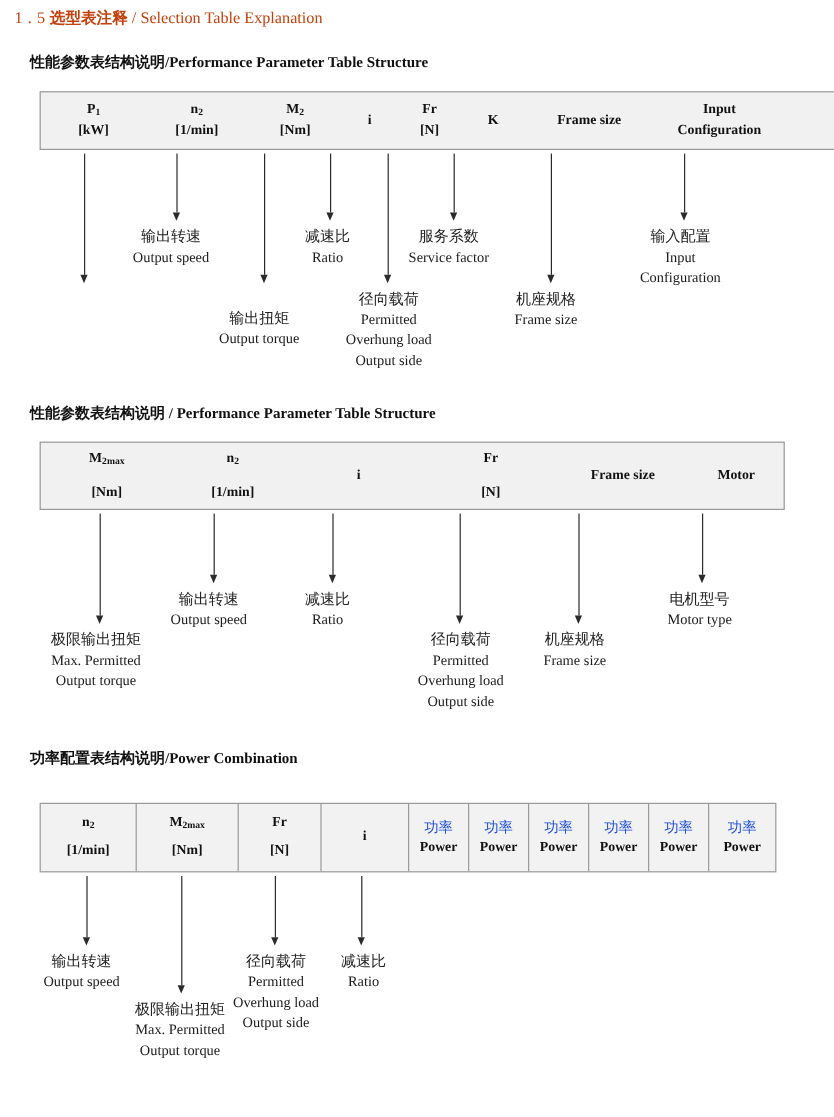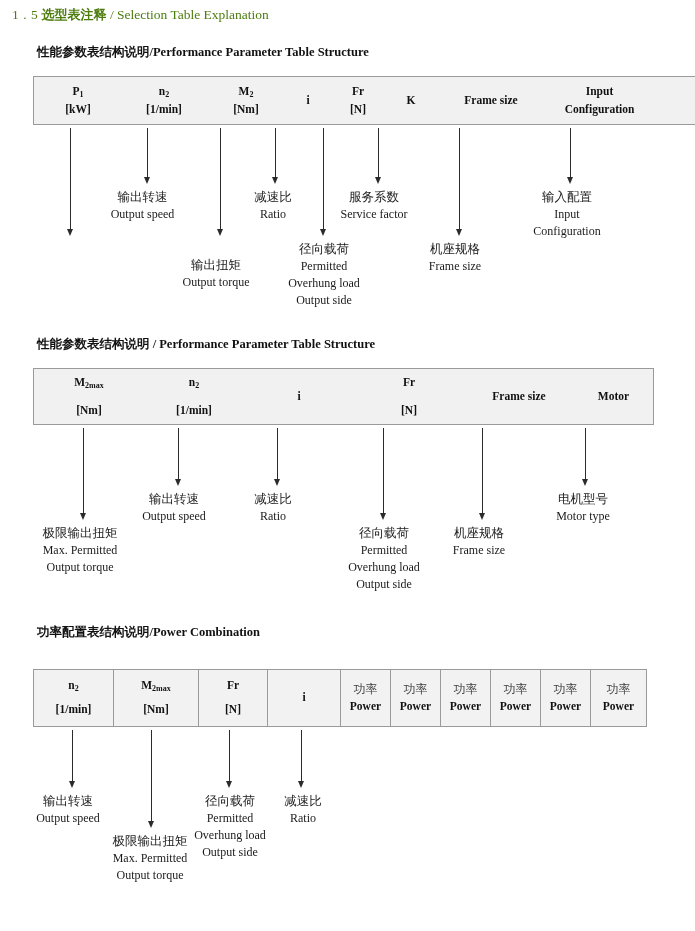--- a/index.html
+++ b/index.html
@@ -15,31 +15,30 @@
     color: #1a1a1a;
     overflow: hidden;
   }
   .page { position: absolute; inset: 0; }
 
   
   .sec-title {
     position: absolute;
     white-space: nowrap;
     font-size: 13.5px;
-    color: #4d7c0f;
+    color: #c2410c;
   }
   .sec-title .num { font-family: "Liberation Serif", serif; letter-spacing: .5px; }
   .sec-title .cn  { font-family: "DejaVu Sans", sans-serif; font-weight: 700; font-size: 13px; }
   .sec-title .en  { font-family: "Liberation Serif", serif; font-size: 13.5px; }
 
   .sub-title {
     position: absolute;
     white-space: nowrap;
     font-size: 12.5px;
-    margin-left: 12px;
   }
   .sub-title .cn {
     font-family: "DejaVu Sans", sans-serif;
     font-weight: 700;
     font-size: 12.5px;
     color: #111;
   }
   .sub-title .sep { font-family: "Liberation Serif", serif; font-weight: 700; }
   .sub-title .en {
     font-family: "Liberation Serif", serif;
@@ -70,21 +69,21 @@
     line-height: 1.55;
     text-align: center;
     white-space: nowrap;
   }
   .cell .l2 { display: block; }
   .cell.div { border-right: 1px solid #9a9a9a; }
   .cell .cn {
     font-family: "DejaVu Sans", sans-serif;
     font-weight: 400;
     font-size: 12px;
-    color: #404040;
+    color: #1d4ed8;
   }
   sub { font-size: 8px; vertical-align: baseline; position: relative; top: 2px; }
 
   
   .arrow {
     position: absolute;
     width: 11px;
     pointer-events: none;
   }
   .arrow .shaft {

